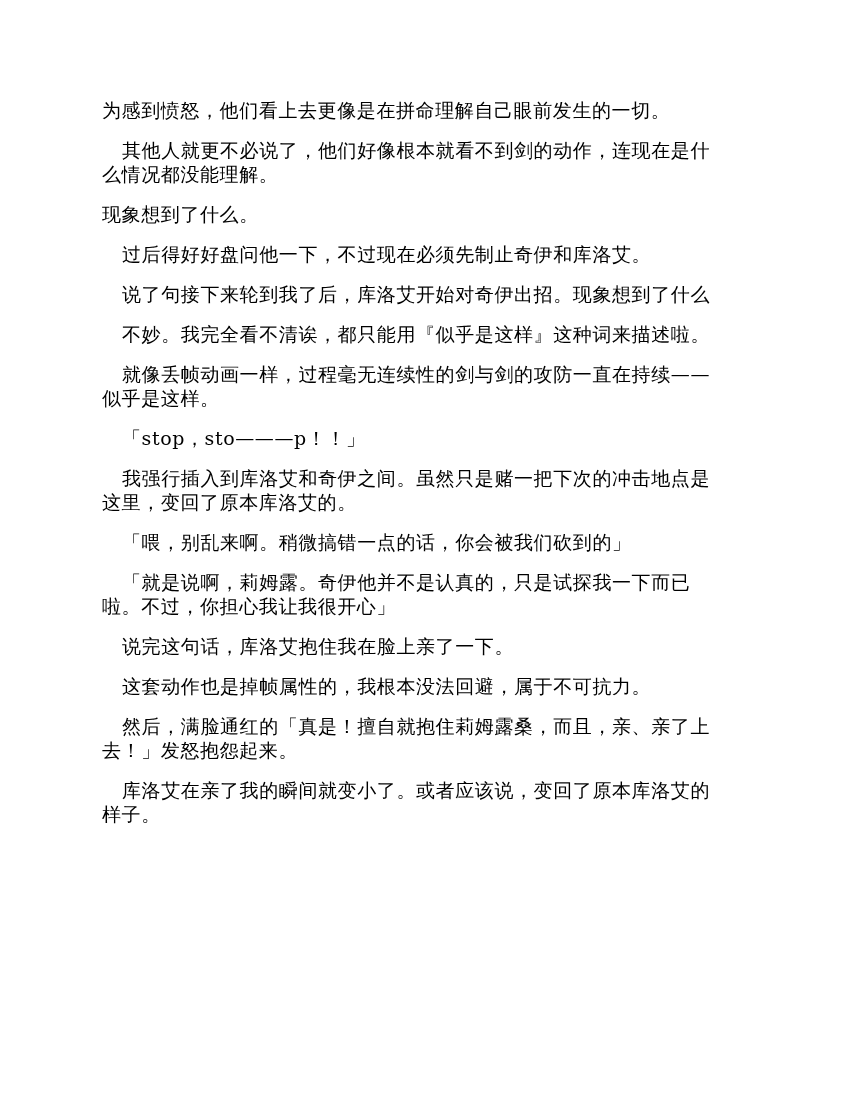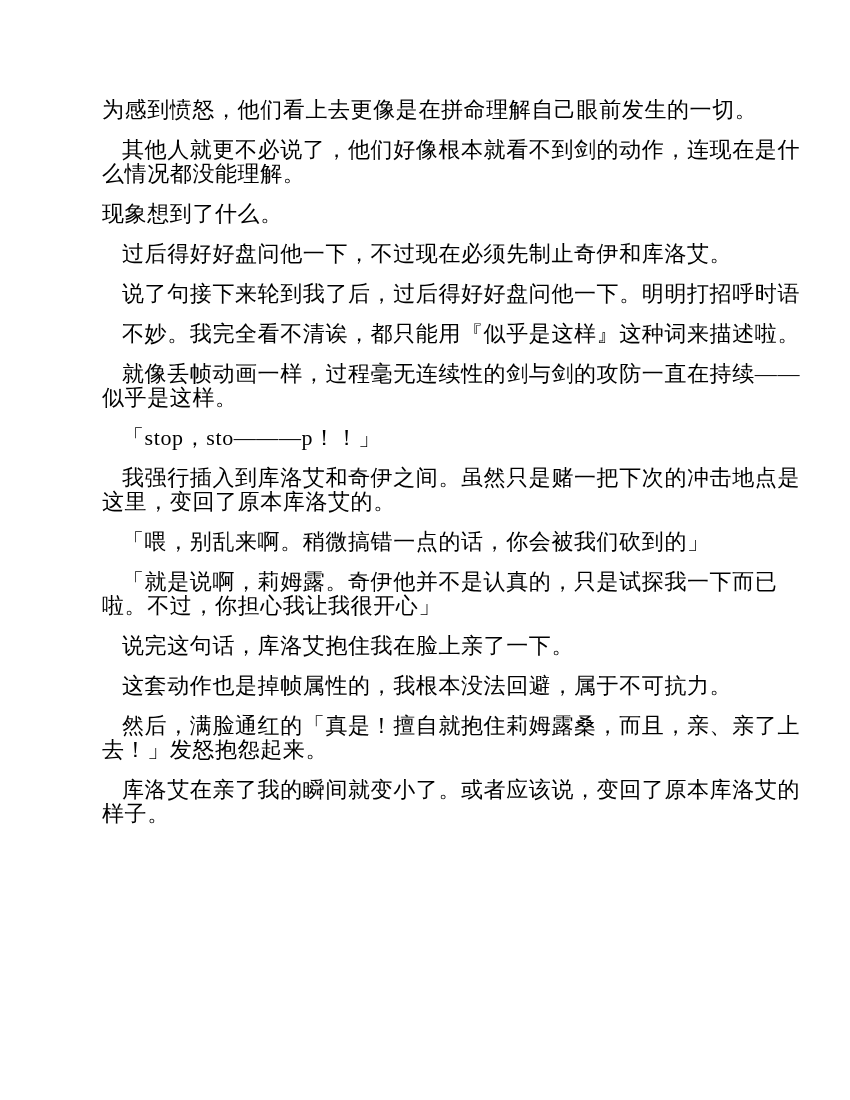--- a/index.html
+++ b/index.html
@@ -20,25 +20,24 @@
       left: 102px;
       top: 98px;
       width: 648px;
     }
     .para {
       margin: 0 0 16px 0;
     }
     .line {
       display: block;
       white-space: nowrap;
-      font-size: 22px;
+      font-size: 19px;
       line-height: 24px;
       height: 24px;
       letter-spacing: 0.6px;
-      font-family: Liberation Serif, serif;
     }
     .line.first {
       padding-left: 20px;
     }
   </style>
 </head>
 <body>
 
 <div class="page">
   <div class="para">
@@ -48,21 +47,21 @@
     <span class="line first">其他人就更不必说了，他们好像根本就看不到剑的动作，连现在是什</span>
     <span class="line">么情况都没能理解。</span>
   </div>
   <div class="para">
     <span class="line">现象想到了什么。</span>
   </div>
   <div class="para">
     <span class="line first">过后得好好盘问他一下，不过现在必须先制止奇伊和库洛艾。</span>
   </div>
   <div class="para">
-    <span class="line first">说了句接下来轮到我了后，过后得好好盘问他一下。明明打招呼时语</span>
+    <span class="line first">说了句接下来轮到我了后，库洛艾开始对奇伊出招。现象想到了什么</span>
   </div>
   <div class="para">
     <span class="line first">不妙。我完全看不清诶，都只能用『似乎是这样』这种词来描述啦。</span>
   </div>
   <div class="para">
     <span class="line first">就像丢帧动画一样，过程毫无连续性的剑与剑的攻防一直在持续——</span>
     <span class="line">似乎是这样。</span>
   </div>
   <div class="para">
     <span class="line first">「stop，sto———p！！」</span>

